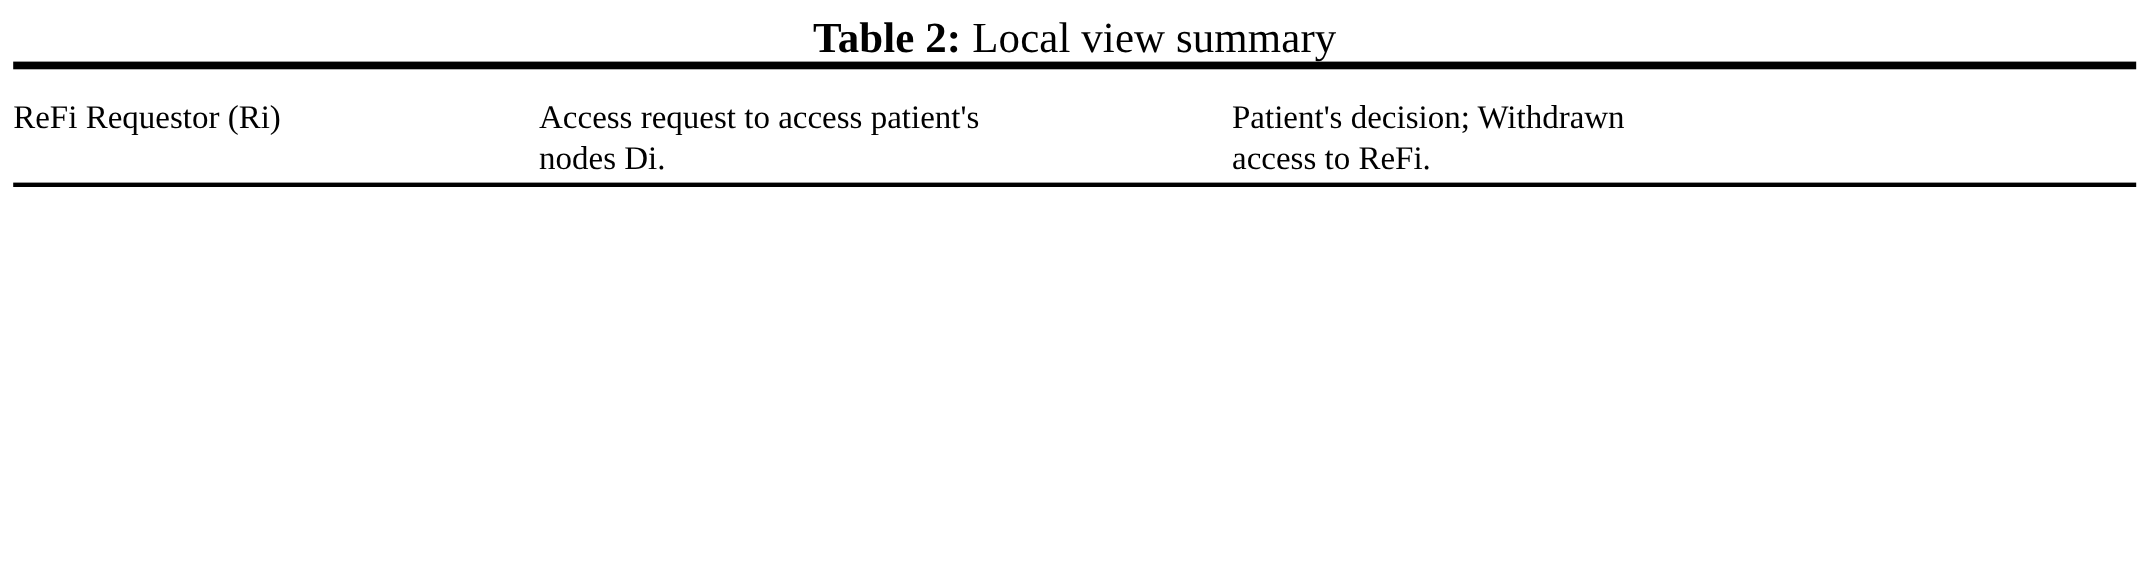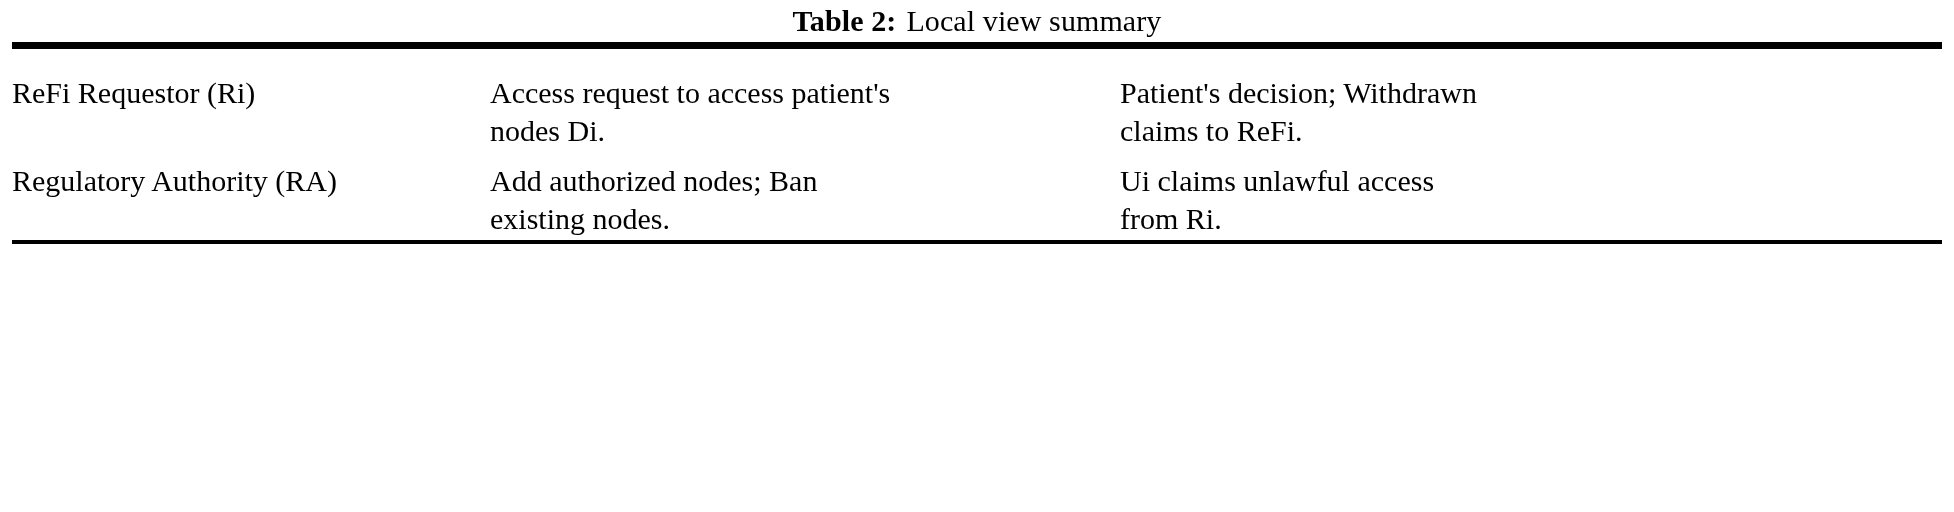--- a/index.html
+++ b/index.html
@@ -16,23 +16,23 @@
   }
   .table-figure {
     position: relative;
     width: 1954px;
     height: 512px;
     box-sizing: border-box;
     padding: 0 12px;
   }
   .caption {
     text-align: center;
-    font-size: 30px;
+    font-size: 39px;
     line-height: 42px;
-    padding-top: 0;
+    padding-top: 14px;
     letter-spacing: 0.1px;
     white-space: nowrap;
   }
   .caption .caption-label {
     font-weight: bold;
   }
   .caption .caption-text {
     font-weight: normal;
     margin-left: 10px;
   }
@@ -104,27 +104,20 @@
       <col class="c1">
       <col class="c2">
       <col class="c3">
     </colgroup>
     <tbody>
       <tr>
         <td>ReFi Requestor (Ri)</td>
         <td>Access request to access patient's
 nodes Di.</td>
         <td>Patient's decision; Withdrawn
-claims to ReFi.</td>
-      </tr>
-      <tr>
-        <td>Regulatory Authority (RA)</td>
-        <td>Add authorized nodes; Ban
-existing nodes.</td>
-        <td>Ui claims unlawful access
-from Ri.</td>
+access to ReFi.</td>
       </tr>
     </tbody>
   </table>
 
   <div class="rule-bottom"></div>
 
 </div>
 
 </body></html>

